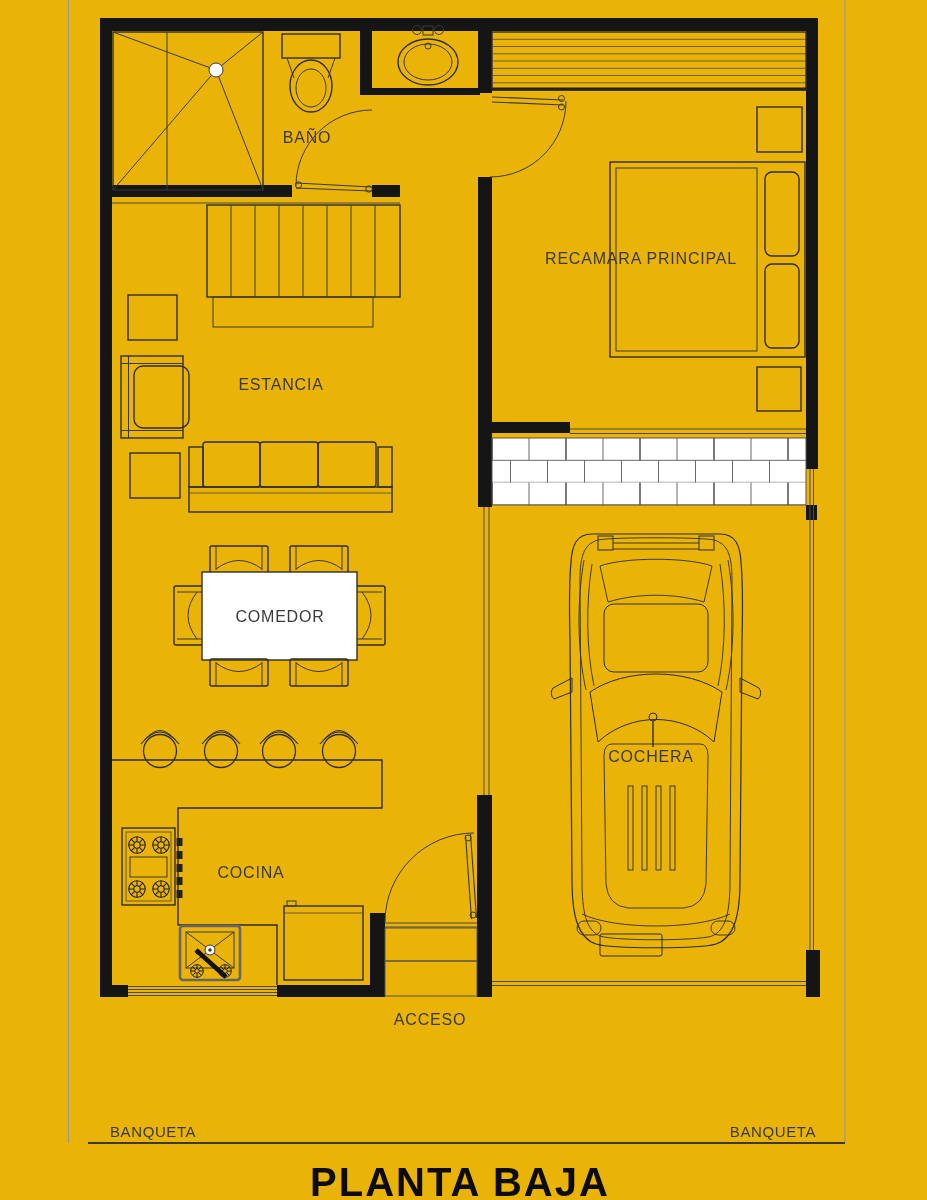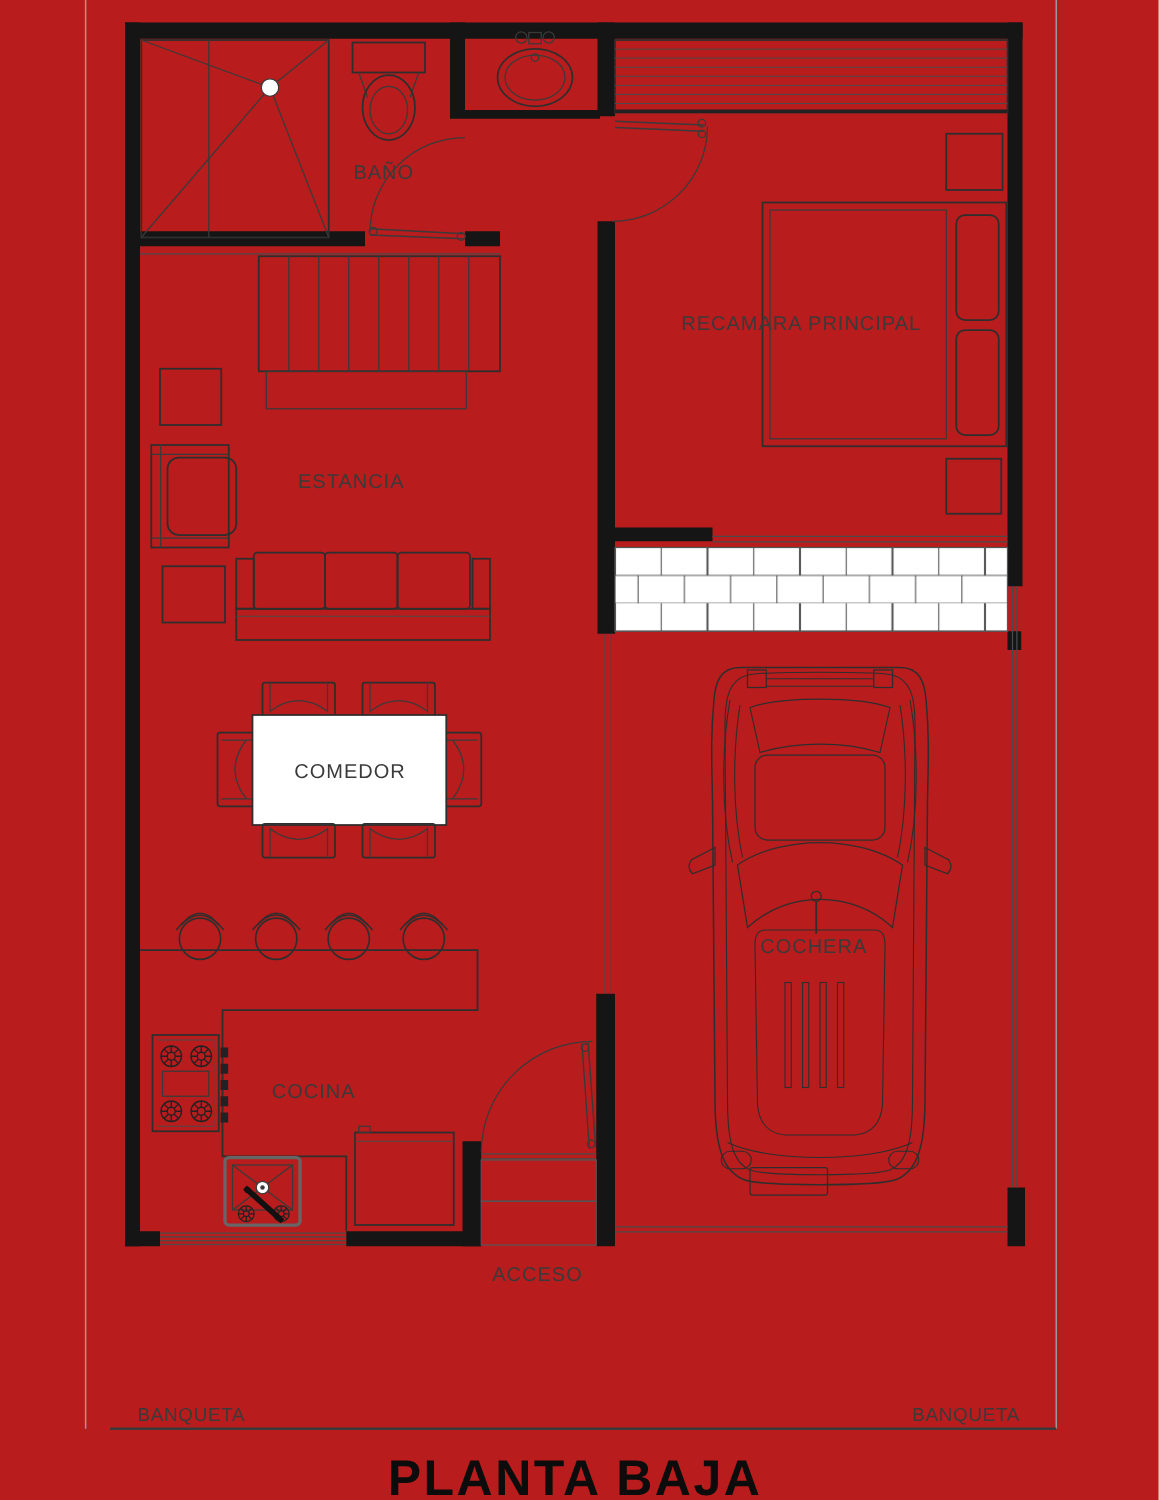--- a/index.html
+++ b/index.html
@@ -1,16 +1,16 @@
 <!DOCTYPE html>
 <html><head>
 <meta charset="utf-8">
 <style>
   html,body{margin:0;padding:0;background:#ffffff;}
-  .sheet{position:relative;width:927px;height:1200px;background:#b91c1c;overflow:hidden;
+  .sheet{position:relative;width:927px;height:1200px;background:#eab308;overflow:hidden;
          font-family:"Liberation Sans",sans-serif;}
   svg{position:absolute;left:0;top:0;}
   .w{fill:#151515;stroke:none;}
   .s{fill:#ffffff;stroke:#2e2e2e;stroke-width:1.4;}
   .sn{fill:none;stroke:#2e2e2e;stroke-width:1.4;}
   .s1{fill:none;stroke:#3a3a3a;stroke-width:1;}
   .s08{fill:none;stroke:#4a4a4a;stroke-width:0.8;}
   .thin{fill:none;stroke:#555555;stroke-width:1;}
   .lbl{font-family:"Liberation Sans",sans-serif;font-size:16px;fill:#3a3a3a;letter-spacing:0.8px;}
   .lbl-s{font-family:"Liberation Sans",sans-serif;font-size:15px;fill:#3a3a3a;letter-spacing:0.6px;}

